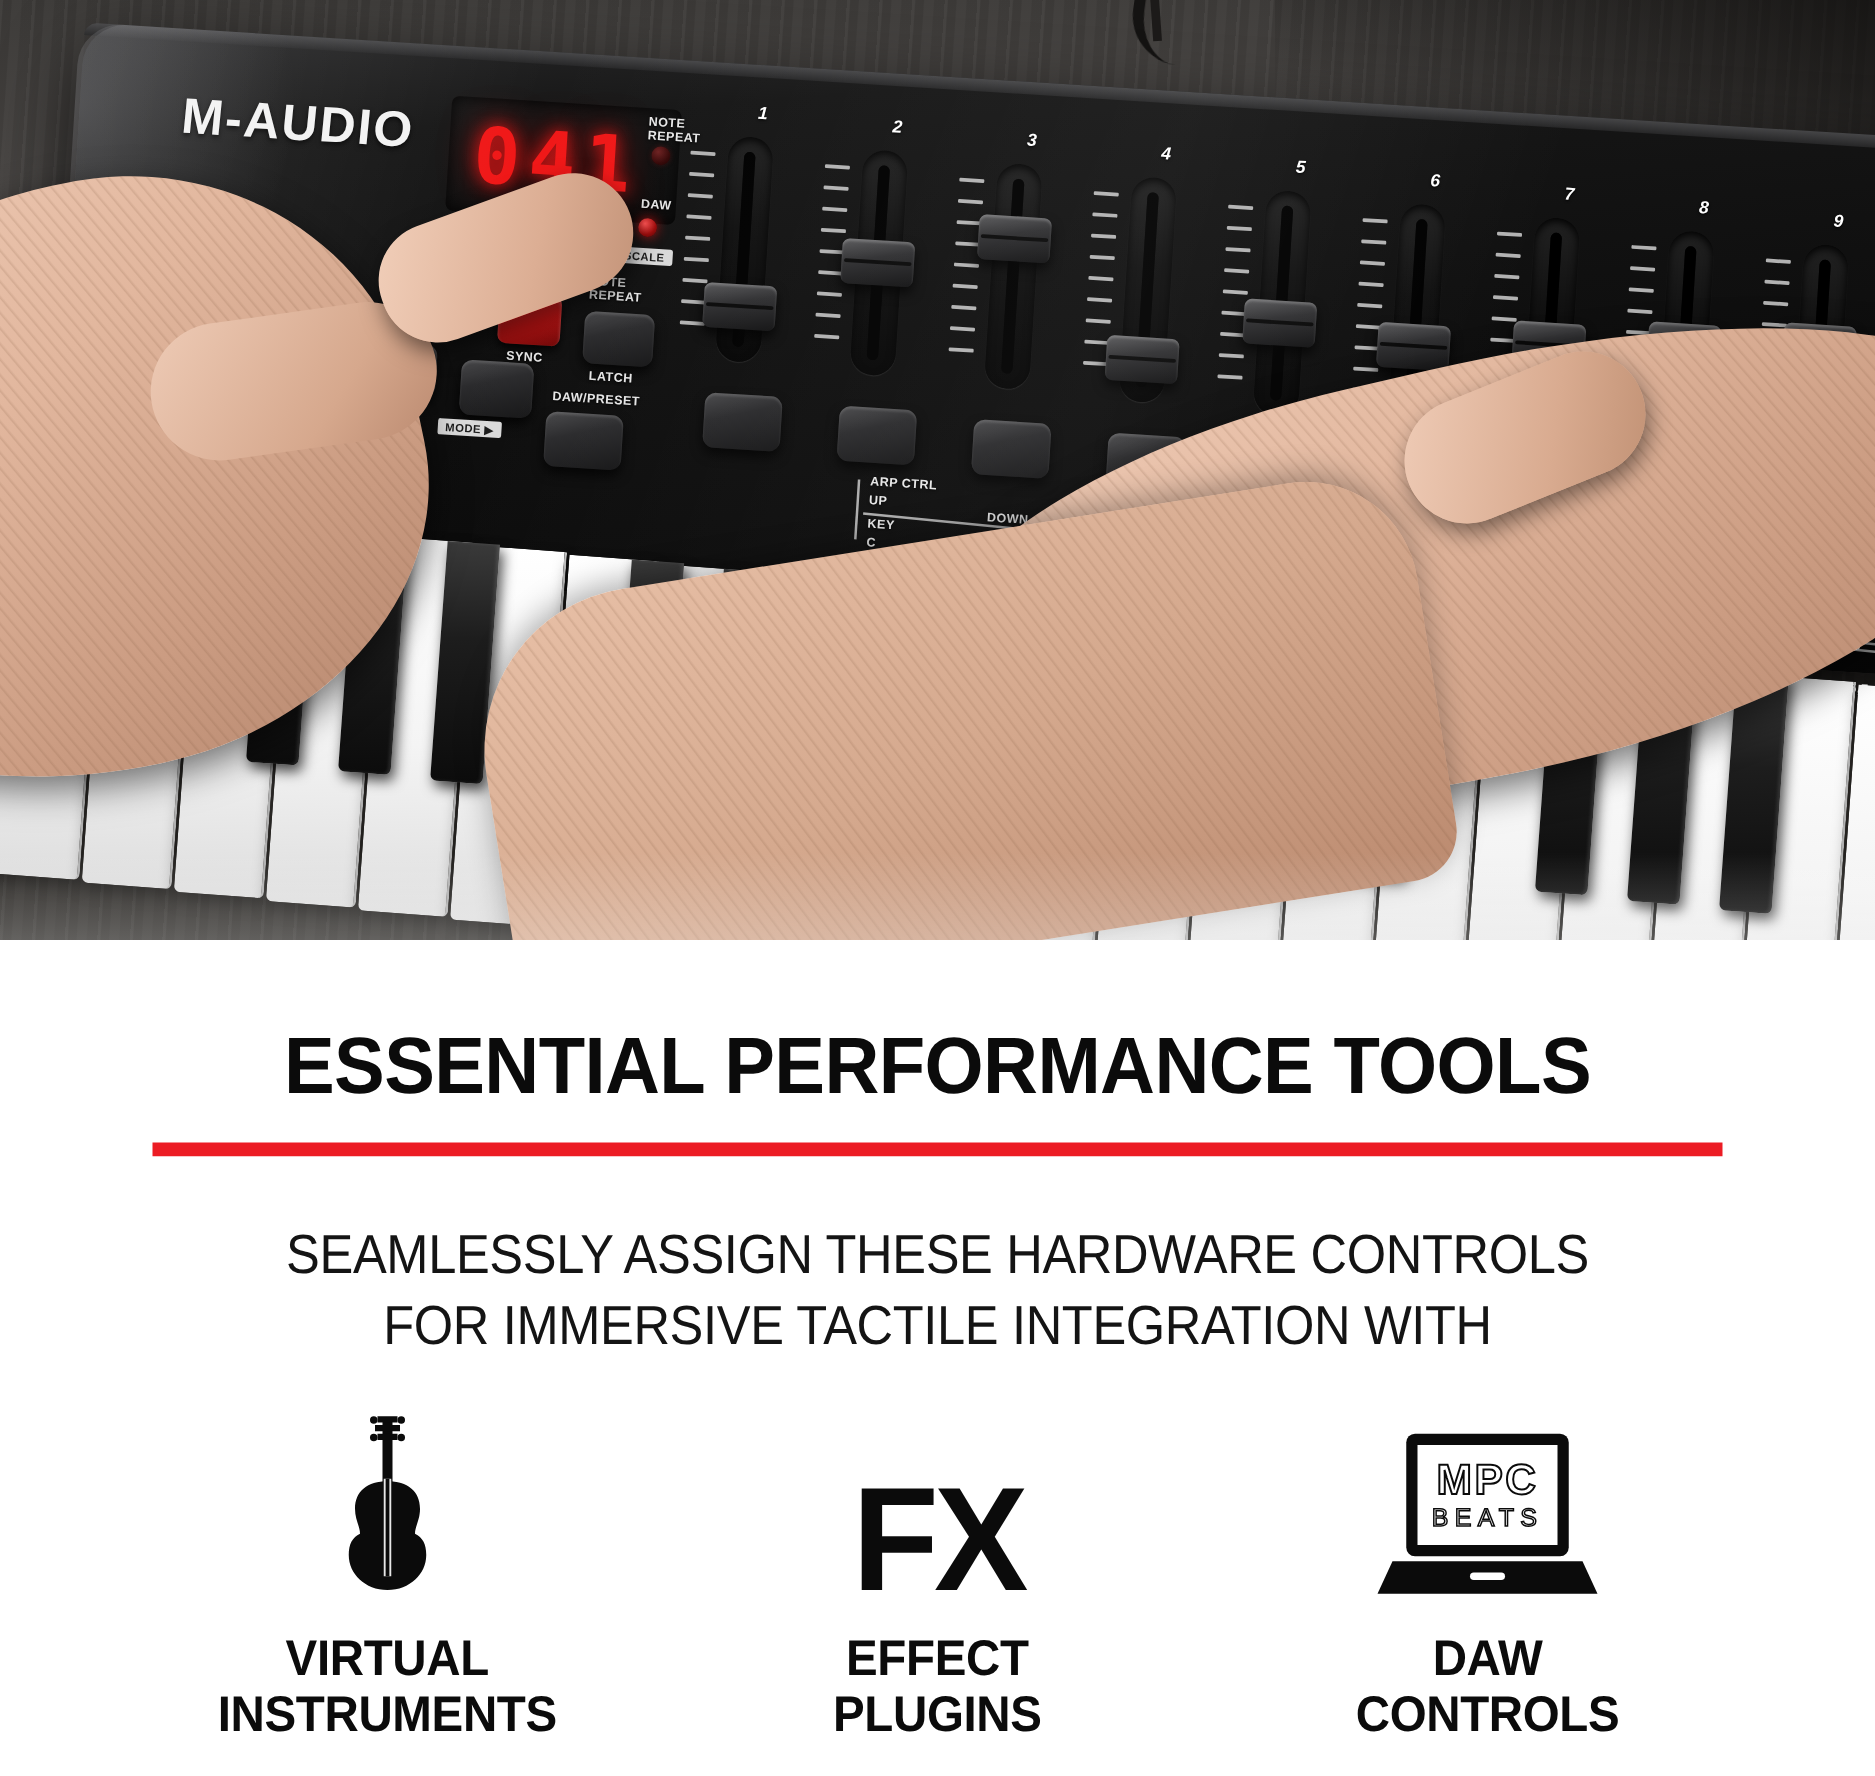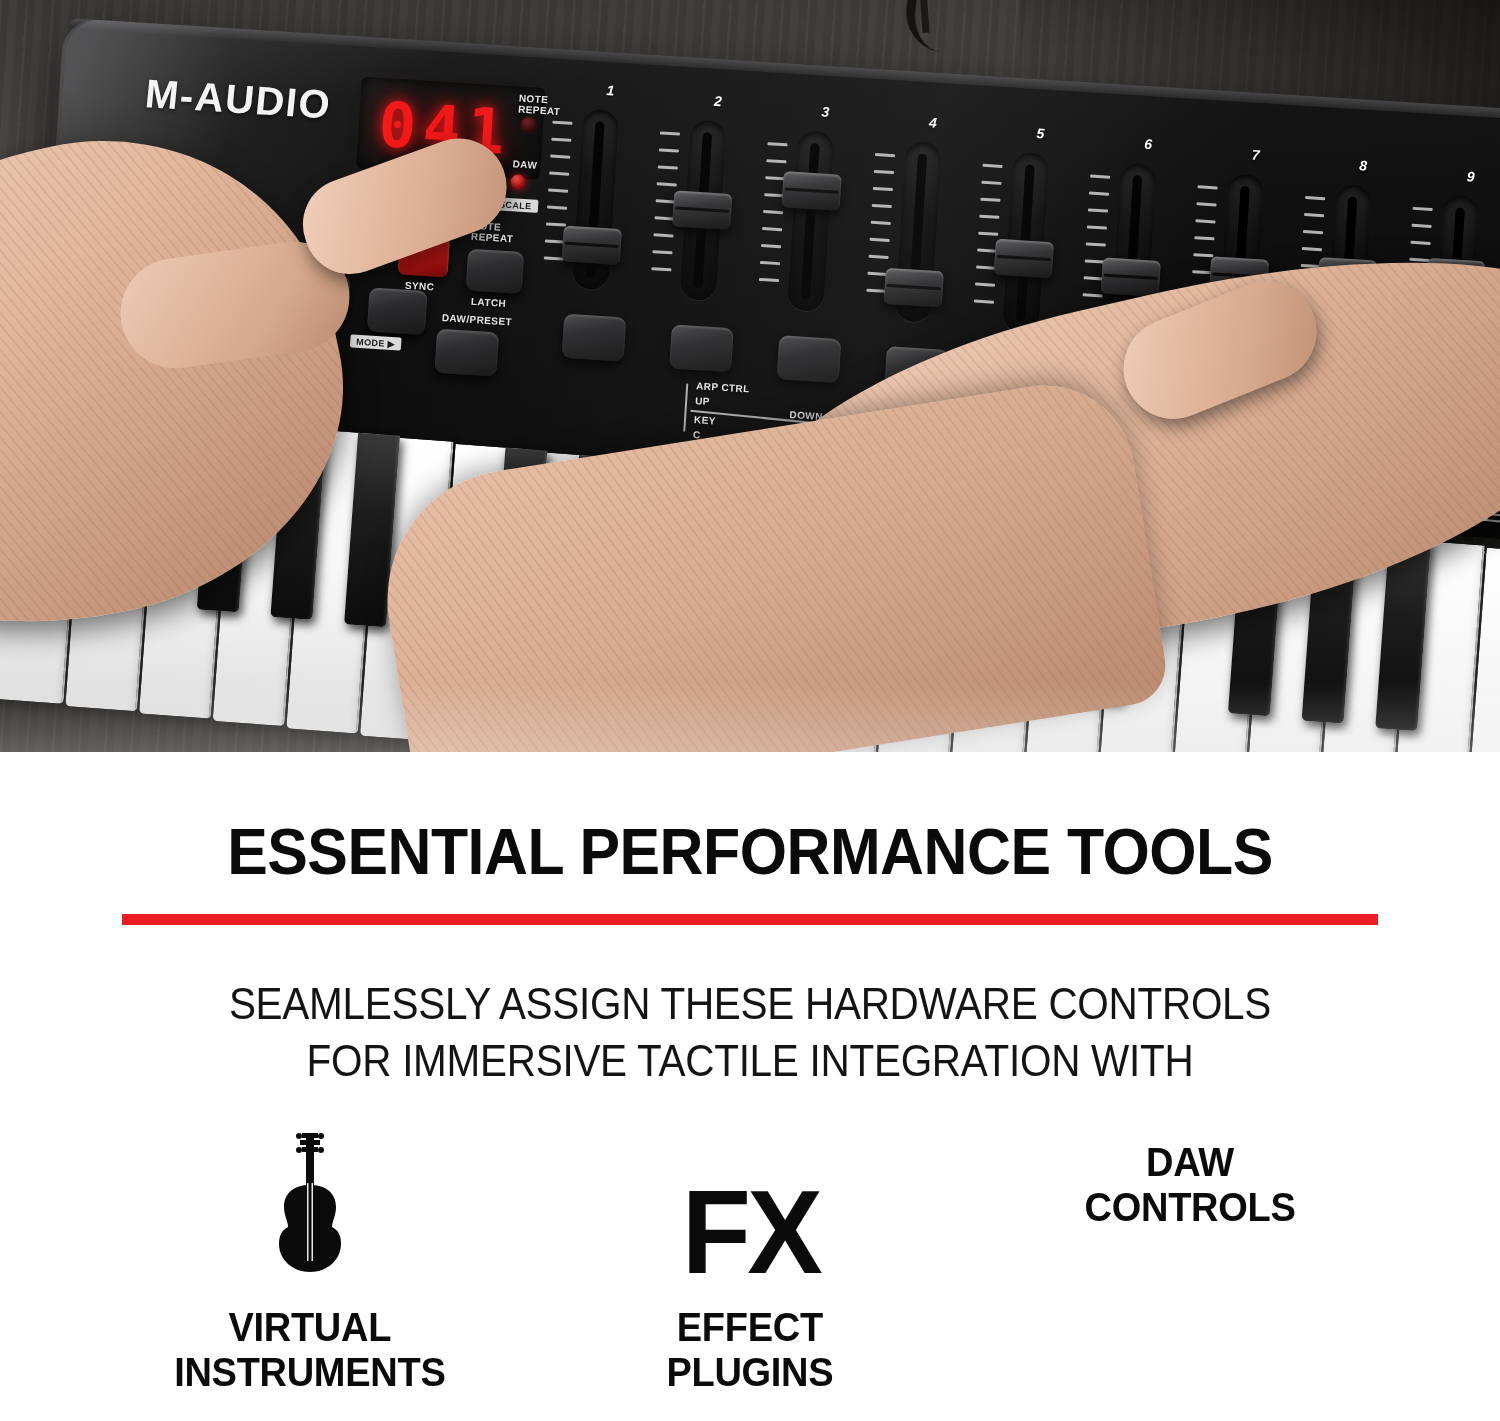--- a/index.html
+++ b/index.html
@@ -514,20 +514,30 @@
       <div class="ficon">
         <div class="fx-text">FX</div>
       </div>
       <div class="flabel">
         <div>EFFECT</div>
         <div>PLUGINS</div>
       </div>
     </div>
 
     <div class="feature">
+      <div class="ficon">
+        <svg width="196" height="150" viewBox="0 0 196 150" aria-hidden="true">
+          <rect x="33" y="10" width="130" height="98" rx="7" fill="#0b0b0b"></rect>
+          <rect x="42" y="19" width="112" height="80" fill="#ffffff"></rect>
+          <path d="M22 112 h152 l12 26 h-176 z" fill="#0b0b0b"></path>
+          <rect x="84" y="121" width="28" height="6" rx="3" fill="#ffffff"></rect>
+          <text x="98" y="58" text-anchor="middle" font-family="Liberation Sans, sans-serif" font-size="34" font-weight="bold" fill="none" stroke="#0b0b0b" stroke-width="1.6" letter-spacing="2">MPC</text>
+          <text x="98" y="84" text-anchor="middle" font-family="Liberation Sans, sans-serif" font-size="20" fill="none" stroke="#0b0b0b" stroke-width="1.2" letter-spacing="5">BEATS</text>
+        </svg>
+      </div>
       <div class="flabel">
         <div>DAW</div>
         <div>CONTROLS</div>
       </div>
     </div>
 
   </div>
 </div>
 
 </body></html>

